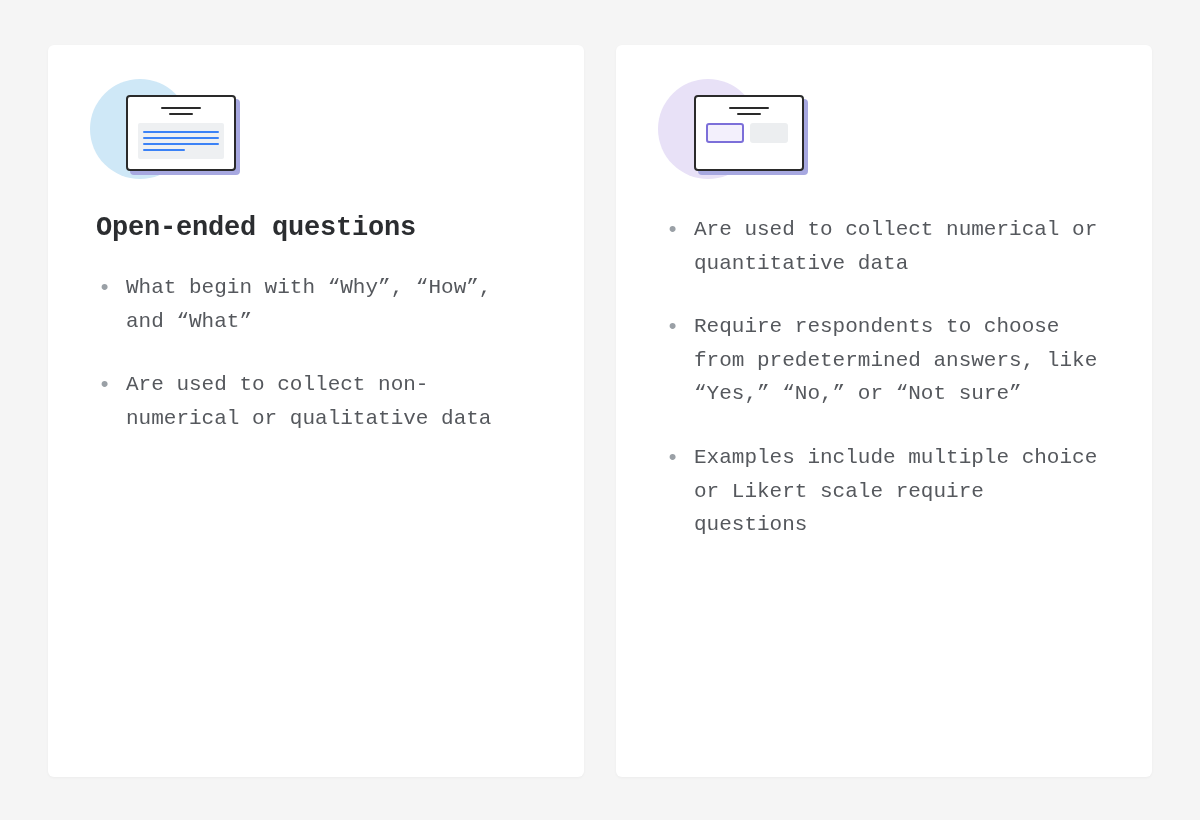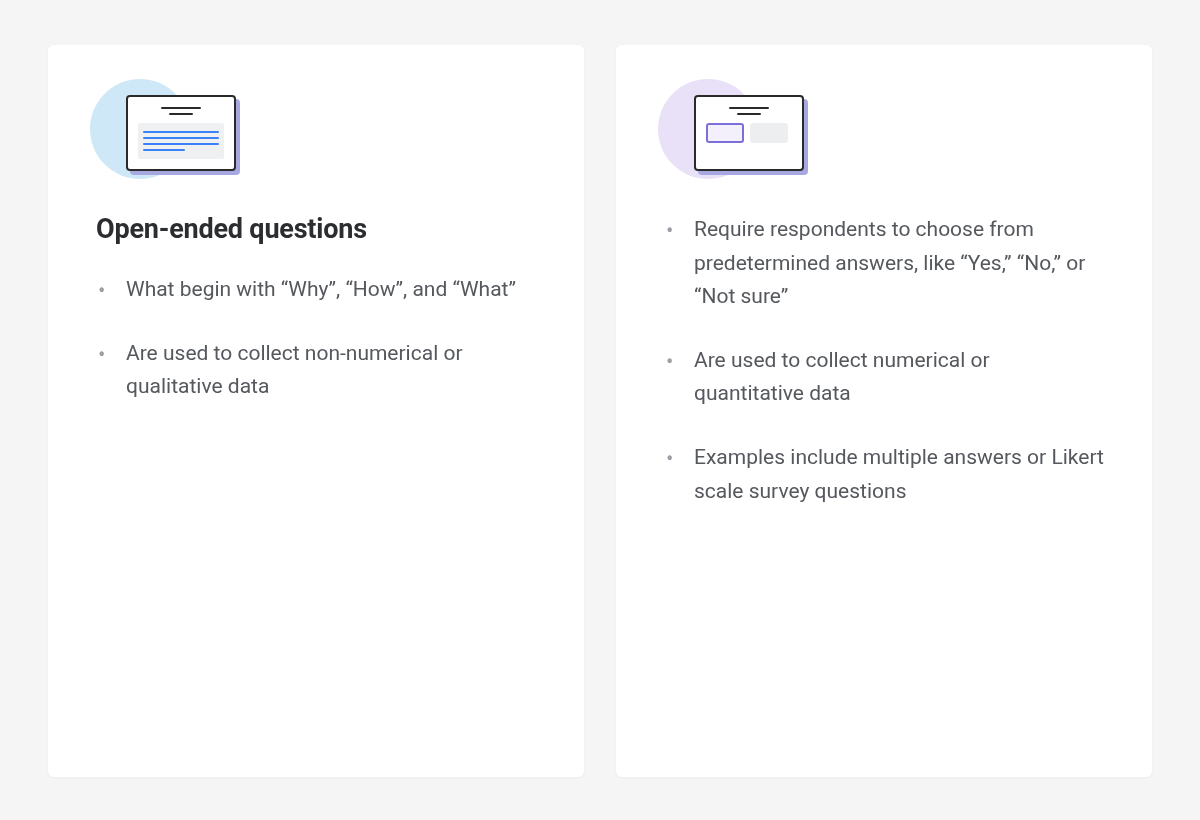--- a/index.html
+++ b/index.html
@@ -3,21 +3,21 @@
   <meta charset="utf-8">
   <style>
     * { box-sizing: border-box; margin: 0; padding: 0; }
     body {
       font-family: -apple-system, BlinkMacSystemFont, "Segoe UI", Roboto, "Helvetica Neue", Arial, sans-serif;
       background: #f5f5f5;
       width: 1200px;
       height: 820px;
       padding: 45px 48px;
     }
-    .cards-row { display: flex; gap: 32px; }
+    .cards-row { display: flex; gap: 32px; font-family: Liberation Mono, monospace; }
     .card {
       flex: 1;
       background: #ffffff;
       border-radius: 6px;
       padding: 40px 48px 48px 48px;
       box-shadow: 0 1px 3px rgba(0,0,0,0.04);
       height: 732px;
     }
     .card-icon-wrap { position: relative; height: 100px; margin-bottom: 28px; }
     .icon-circle {
@@ -136,19 +136,19 @@
       <div class="form-box">
         <div class="form-title-line"></div>
         <div class="form-title-line sub"></div>
         <div class="close-row">
           <div class="close-btn selected"></div>
           <div class="close-btn unselected"></div>
         </div>
       </div>
     </div>
     <ul class="points">
+      <li>Are used to collect numerical or quantitative data</li>
       <li>Require respondents to choose from predetermined answers, like “Yes,” “No,” or “Not sure”</li>
-      <li>Are used to collect numerical or quantitative data</li>
-      <li>Examples include multiple answers or Likert scale survey questions</li>
+      <li>Examples include multiple choice or Likert scale require questions</li>
     </ul>
   </div>
 
 </div>
 
 </body></html>

